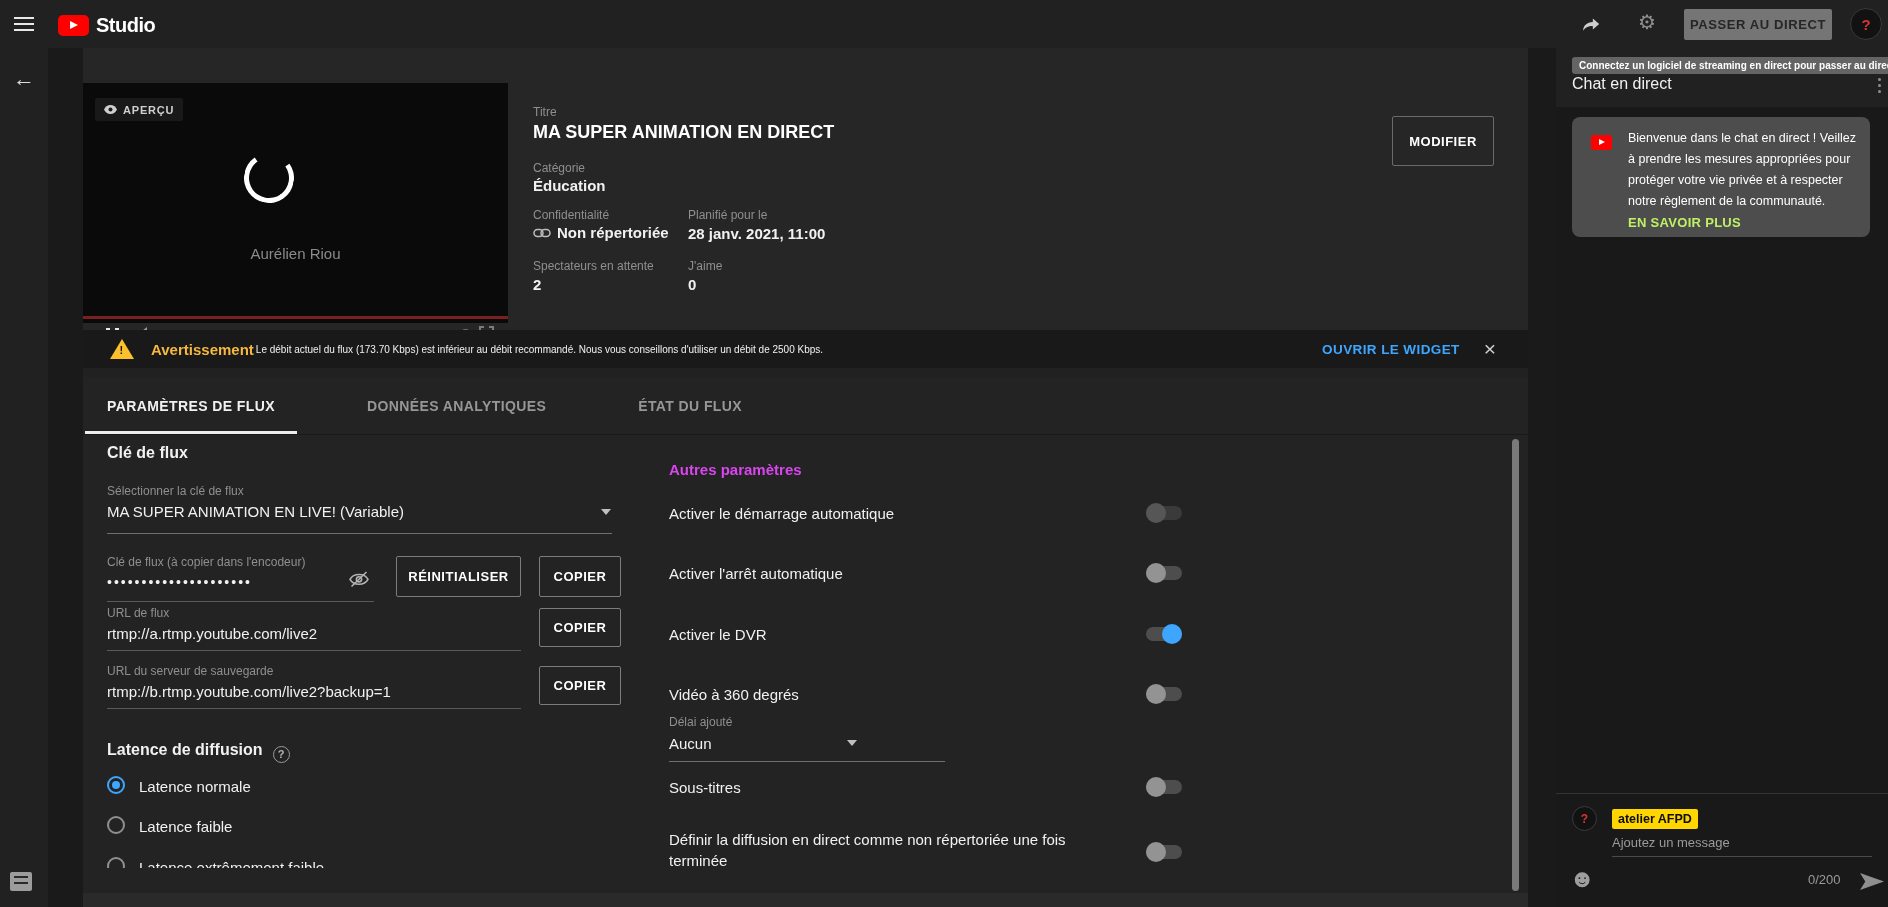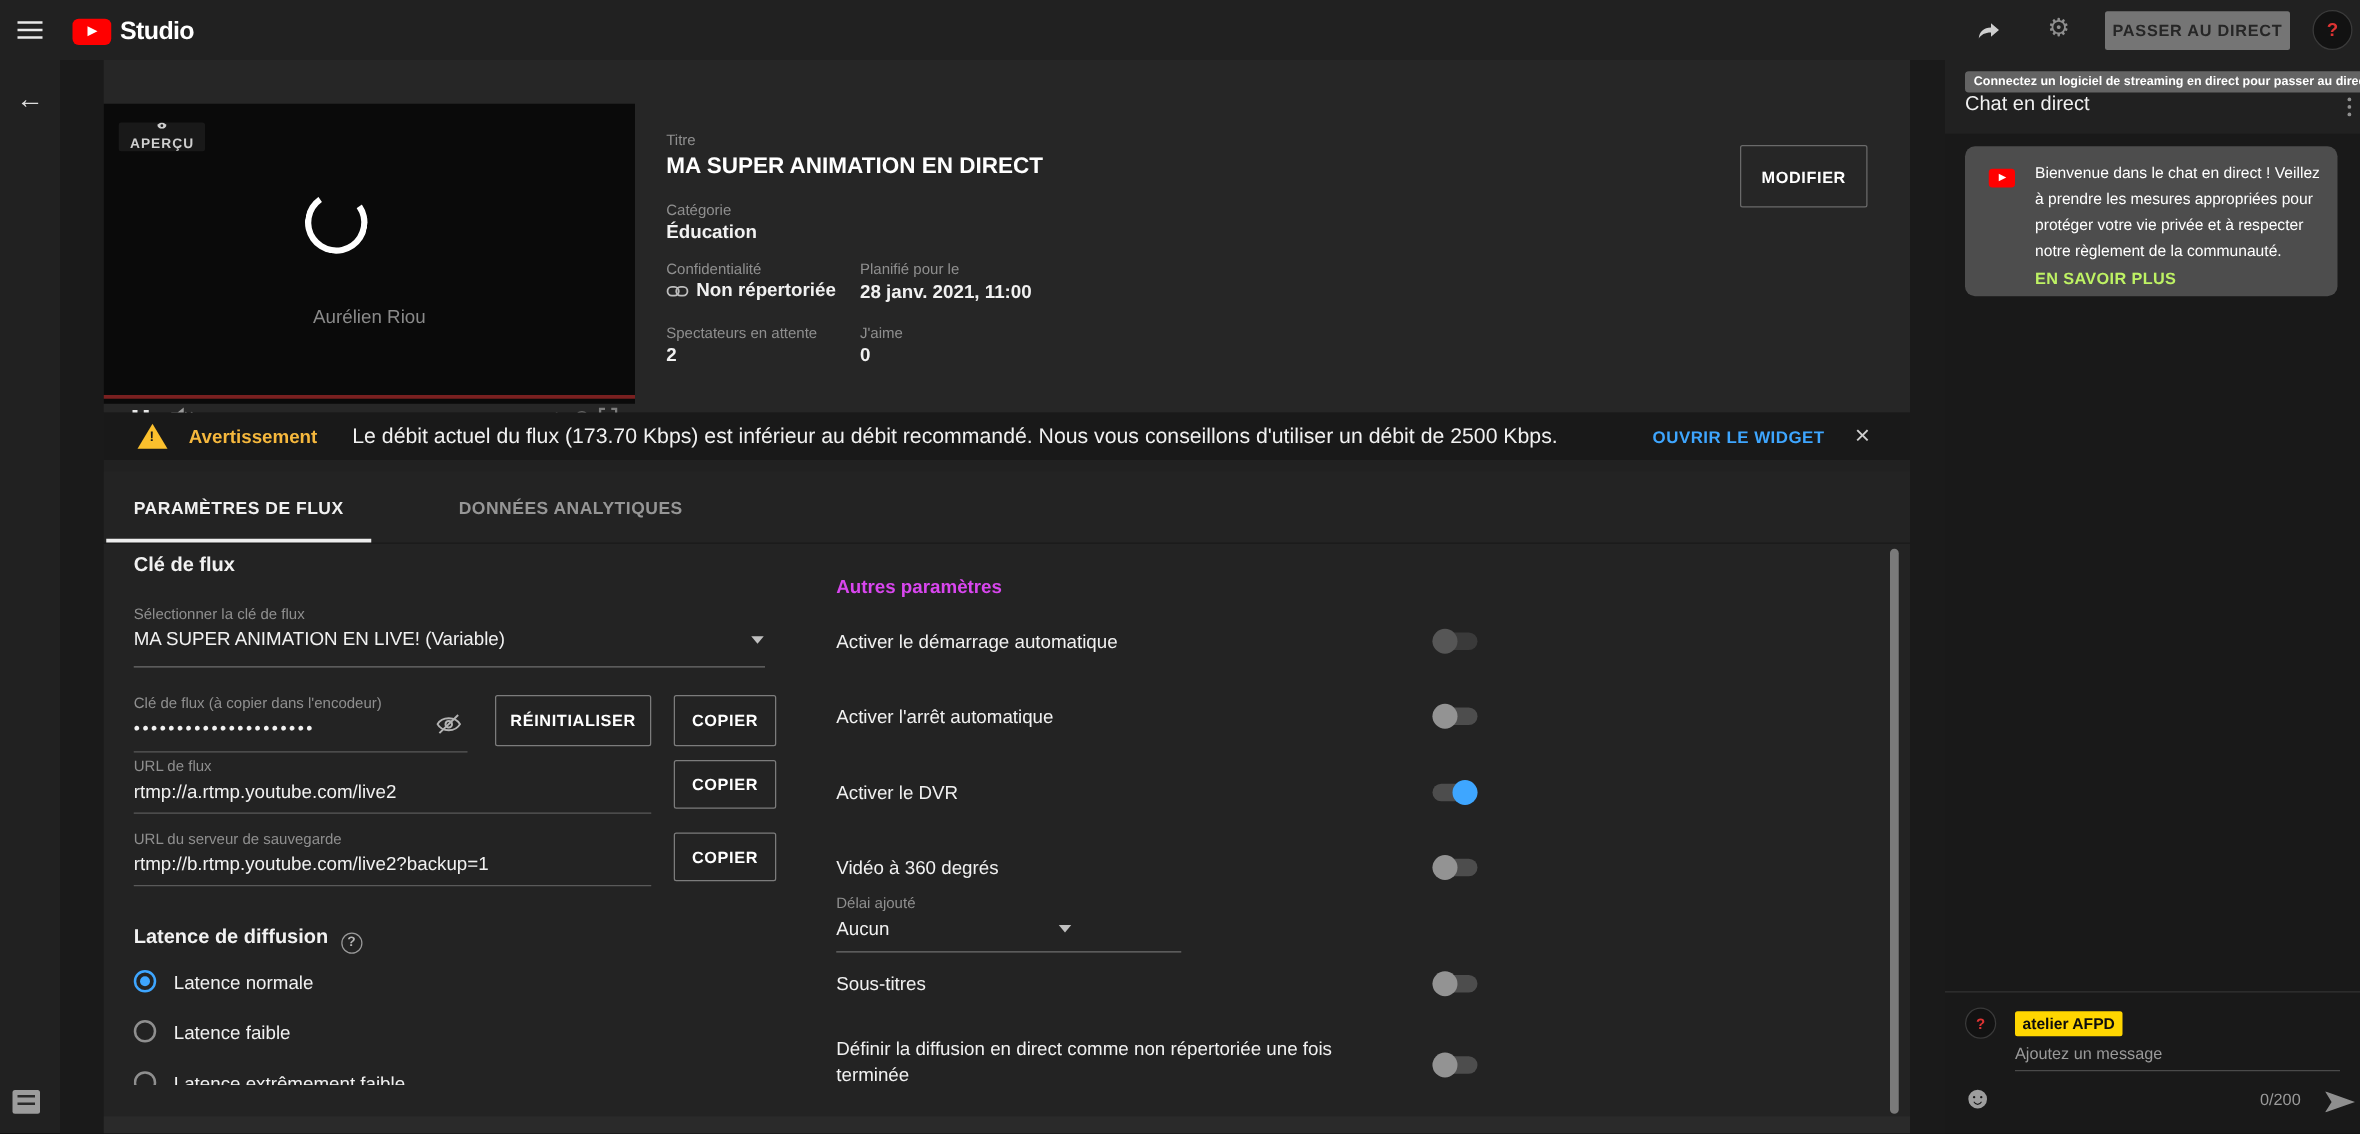--- a/index.html
+++ b/index.html
@@ -32,21 +32,21 @@
   .feedback i{ display:block; height:2px; background:#2a2a2a; margin:4px 4px 0 4px; }
 
   .gutter-left{ position:absolute; left:48px; top:48px; width:35px; height:859px; background:#1a1a1a; }
   .gutter-right{ position:absolute; left:1528px; top:48px; width:28px; height:859px; background:#1a1a1a; }
 
   
   .top-section{ position:absolute; left:83px; top:48px; width:1445px; height:282px; background:#262626; }
   .player{ position:absolute; left:0; top:35px; width:425px; height:240px; background:#0a0a0a; }
   .preview-badge{ position:absolute; left:12px; top:15px; height:23px; display:flex; align-items:center;
                   gap:6px; background:rgba(28,28,28,.85); border-radius:2px; padding:0 9px;
-                  font-size:11px; font-weight:bold; letter-spacing:.8px; color:#cfcfcf;flex-direction:column; }
+                  font-size:11px; font-weight:bold; letter-spacing:.8px; color:#cfcfcf; }
   .spinner{ position:absolute; left:161px; top:70px; width:50px; height:50px; border-radius:50%;
             border:5px solid #fff; border-left-color:transparent; transform:rotate(100deg); }
   .watermark{ position:absolute; left:0; top:162px; width:100%; text-align:center; font-size:15px; color:#8a8a8a; }
   .load-text{ position:absolute; left:0; top:207px; width:100%; text-align:center; font-size:17px; color:#fff; }
   .progress{ position:absolute; left:0; top:233px; width:100%; height:3px; background:#7a2020; }
   .controls{ position:absolute; left:0; top:236px; width:100%; height:33px; display:flex; align-items:center; }
   .pause{ margin-left:23px; display:flex; gap:5px; cursor:pointer; }
   .pause i{ width:4px; height:15px; background:#e8e8e8; display:block; }
   .mute-ic{ margin-left:16px; cursor:pointer; }
   .time{ margin-left:15px; font-size:12.5px; color:#9a9a9a; }
@@ -63,21 +63,21 @@
   .priv-row{ position:absolute; left:450px; top:176px; display:flex; align-items:center; gap:6px; }
 
   
   .warnbar{ position:absolute; left:83px; top:330px; width:1445px; height:38px; background:#191919;
             display:flex; align-items:center; }
   .tri{ position:relative; margin-left:27px; width:24px; height:20px; }
   .tri::before{ content:""; position:absolute; left:0; top:0; border-left:12px solid transparent;
                 border-right:12px solid transparent; border-bottom:20px solid #fbc02d; }
   .tri::after{ content:"!"; position:absolute; left:9.5px; top:5px; font-size:11px; font-weight:bold; color:#191919; z-index:1; }
   .warn-label{ margin-left:17px; font-size:15px; font-weight:bold; color:#f6b83d; }
-  .warn-msg{ margin-left:28px; font-size:17px; color:#f1f1f1;text-align:right; }
+  .warn-msg{ margin-left:2px; font-size:10px; color:#f1f1f1;text-align:right; }
   .warn-link{ margin-left:auto; font-size:13.5px; font-weight:bold; letter-spacing:.4px; color:#3ea6ff; cursor:pointer; }
   .warn-close{ margin-left:24px; margin-right:32px; font-size:21px; color:#cfcfcf; line-height:20px; cursor:pointer; }
 
   
   .card{ position:absolute; left:83px; top:377px; width:1445px; height:516px; background:#232323; }
   .bottom-strip{ position:absolute; left:83px; top:893px; width:1445px; height:14px; background:#2a2a2a; }
   .tabs{ display:flex; height:58px; border-bottom:1px solid #1a1a1a; padding-left:2px;gap:48px; }
   .tab{ position:relative; padding:0 22px; line-height:58px; font-size:14px; font-weight:bold;
         letter-spacing:.4px; color:#969696; cursor:pointer; }
   .tab.active{ color:#f1f1f1; }
@@ -242,20 +242,21 @@
     <span class="warn-label">Avertissement</span>
     <span class="warn-msg">Le débit actuel du flux (173.70 Kbps) est inférieur au débit recommandé. Nous vous conseillons d'utiliser un débit de 2500 Kbps.</span>
     <span class="warn-link">OUVRIR LE WIDGET</span>
     <span class="warn-close">×</span>
   </div>
 
   <div class="card">
     <div class="tabs">
       <span class="tab active">PARAMÈTRES DE FLUX</span>
       <span class="tab">DONNÉES ANALYTIQUES</span>
+      <span class="tab">ÉTAT DU FLUX</span>
     </div>
 
     <span class="sec-title" style="left:24px; top:67px;">Clé de flux</span>
 
     <span class="fld-label" style="left:24px; top:107px;">Sélectionner la clé de flux</span>
     <span class="fld-value" style="left:24px; top:126px;">MA SUPER ANIMATION EN LIVE! (Variable)</span>
     <span class="caret" style="left:518px; top:132px;"></span>
     <div class="uline" style="left:24px; top:156px; width:505px;"></div>
 
     <span class="fld-label" style="left:24px; top:178px;">Clé de flux (à copier dans l'encodeur)</span>

